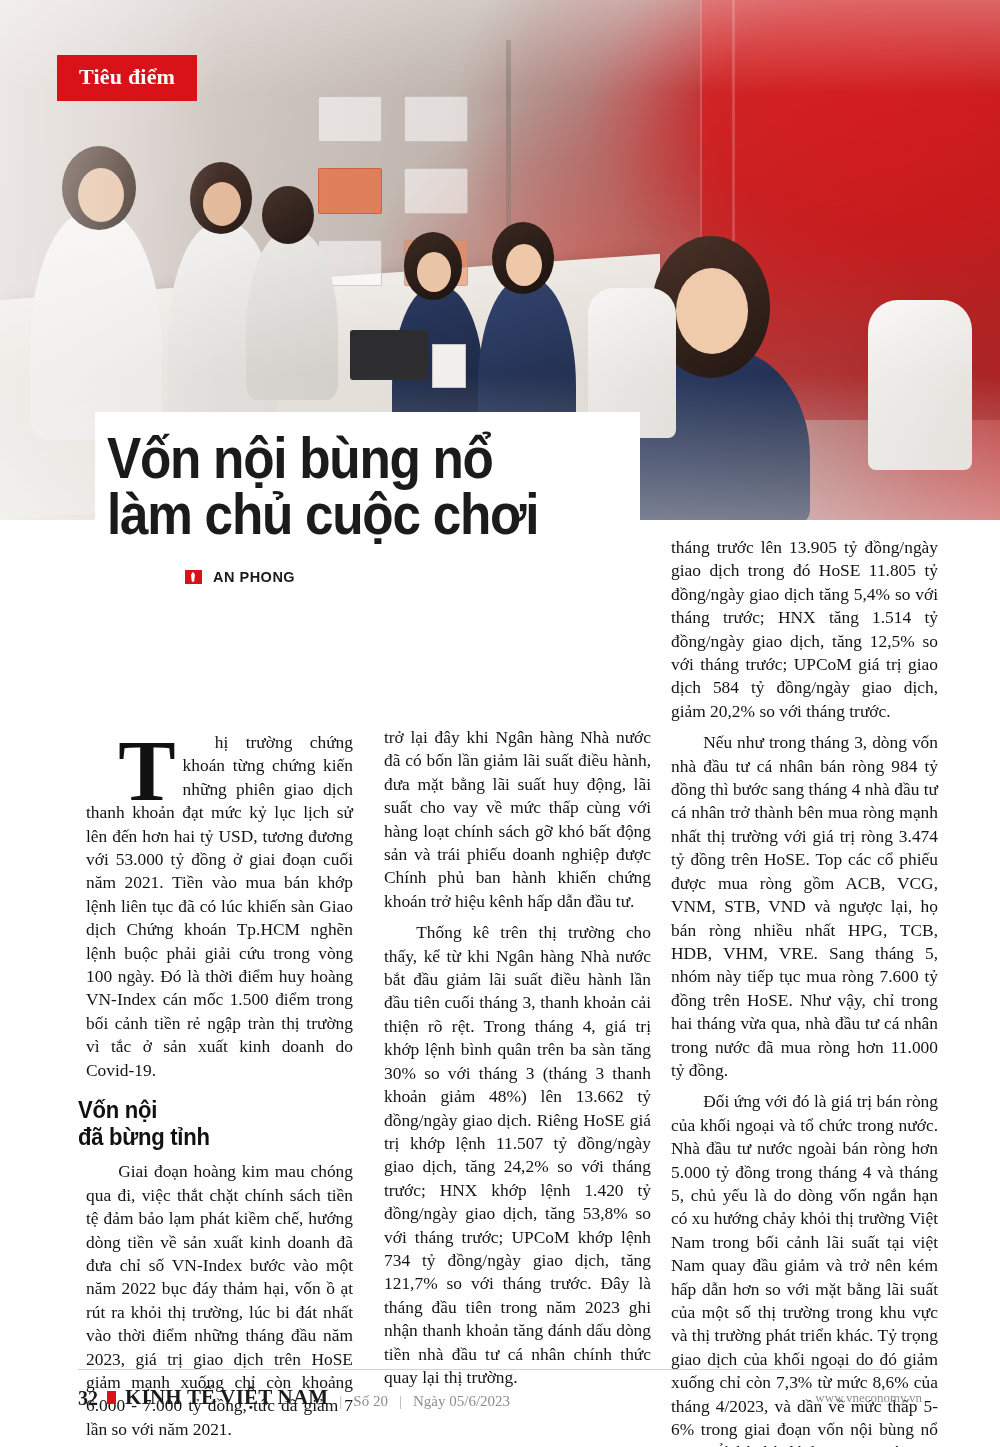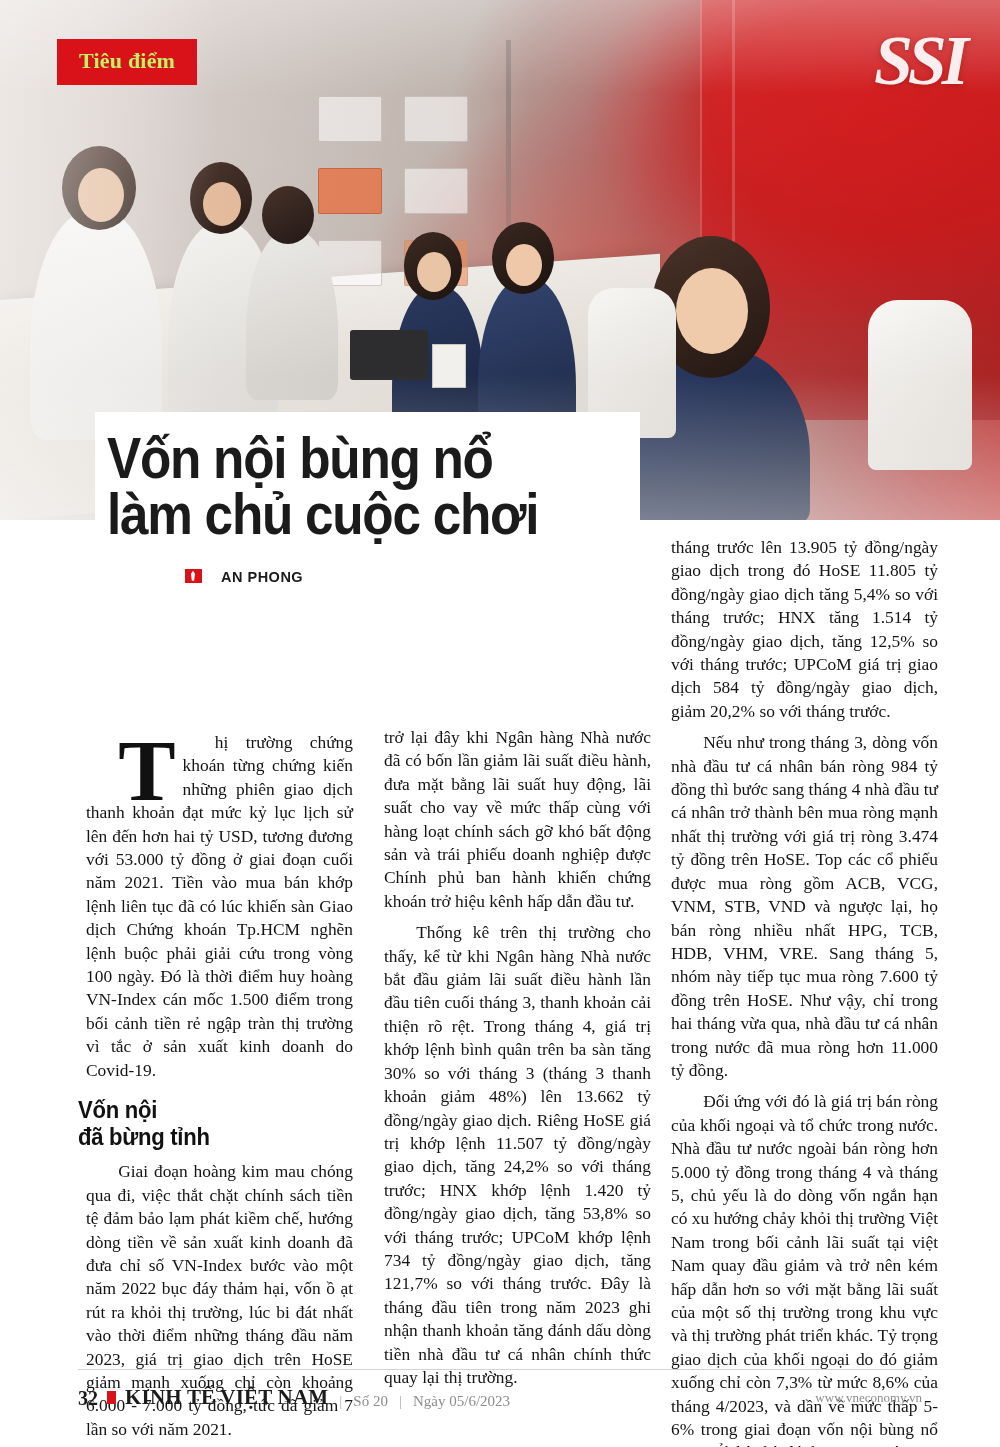--- a/index.html
+++ b/index.html
@@ -75,22 +75,22 @@
     color:rgba(255,255,255,0.92);
     text-shadow:0 2px 6px rgba(120,0,0,0.35);
     line-height:1;
   }
   
   .fig { position:absolute; border-radius:46% 46% 12% 12% / 60% 60% 10% 10%; }
   .fig-head { position:absolute; border-radius:50%; }
 
   
   .tag {
-    position:absolute; left:57px; top:39px;
-    background:#d9121a; color:#bef264;
+    position:absolute; left:57px; top:55px;
+    background:#d9121a; color:#ffffff;
     font-family:"Liberation Serif", serif;
     font-weight:bold; font-size:22px;
     padding:9px 22px 11px 22px;
     letter-spacing:0.2px;
     z-index:20;
   }
 
   
   .headline-block {
     position:absolute; left:95px; top:412px; width:545px;
@@ -108,21 +108,21 @@
   .headline .l2 { display:block; }
 
   .deck {
     margin:22px 0 0 90px; width:452px;
     font-family:"Liberation Sans", sans-serif;
     font-size:17.1px; line-height:1.53;
     color:#2e2e2e; font-weight:400;
   }
   .byline {
     margin:26px 0 0 90px;
-    display:flex; gap:19px;
+    display:flex; align-items:center; gap:11px;
   }
   .byline-flag {
     width:17px; height:14px; background:#d9121a;
     position:relative; display:inline-block; flex:0 0 auto;
   }
   .byline-flag::after {
     content:""; position:absolute; left:6px; top:2px;
     width:4px; height:10px; background:#fff;
     clip-path:polygon(50% 0%, 100% 30%, 78% 100%, 22% 100%, 0% 30%);
   }
@@ -243,21 +243,20 @@
     <div class="fig-head" style="left:676px; top:268px; width:72px; height:86px; background:#f0cbab;"></div>
 
     <div style="position:absolute; left:588px; top:288px; width:88px; height:150px; background:linear-gradient(150deg,#f7f6f4,#ddd9d4); border-radius:26px 26px 8px 8px;"></div>
     <div style="position:absolute; left:868px; top:300px; width:104px; height:170px; background:linear-gradient(150deg,#f9f8f6,#dcd8d2); border-radius:30px 30px 8px 8px;"></div>
 
     <div style="position:absolute; left:350px; top:330px; width:78px; height:50px; background:#2d2d2f; border-radius:3px;"></div>
     <div style="position:absolute; left:432px; top:344px; width:34px; height:44px; background:#f2f0ec; border:1px solid #c9c4be;"></div>
 
     <div class="hero-vignette"></div>
 
-    <div class="ssi-logo">SSI</div>
   </div>
 
   <div class="tag">Tiêu điểm</div>
 
   <div class="headline-block">
     <h1 class="headline">
       <span>Vốn nội bùng nổ</span>
       <span class="l2">làm chủ cuộc chơi</span>
     </h1>
 

